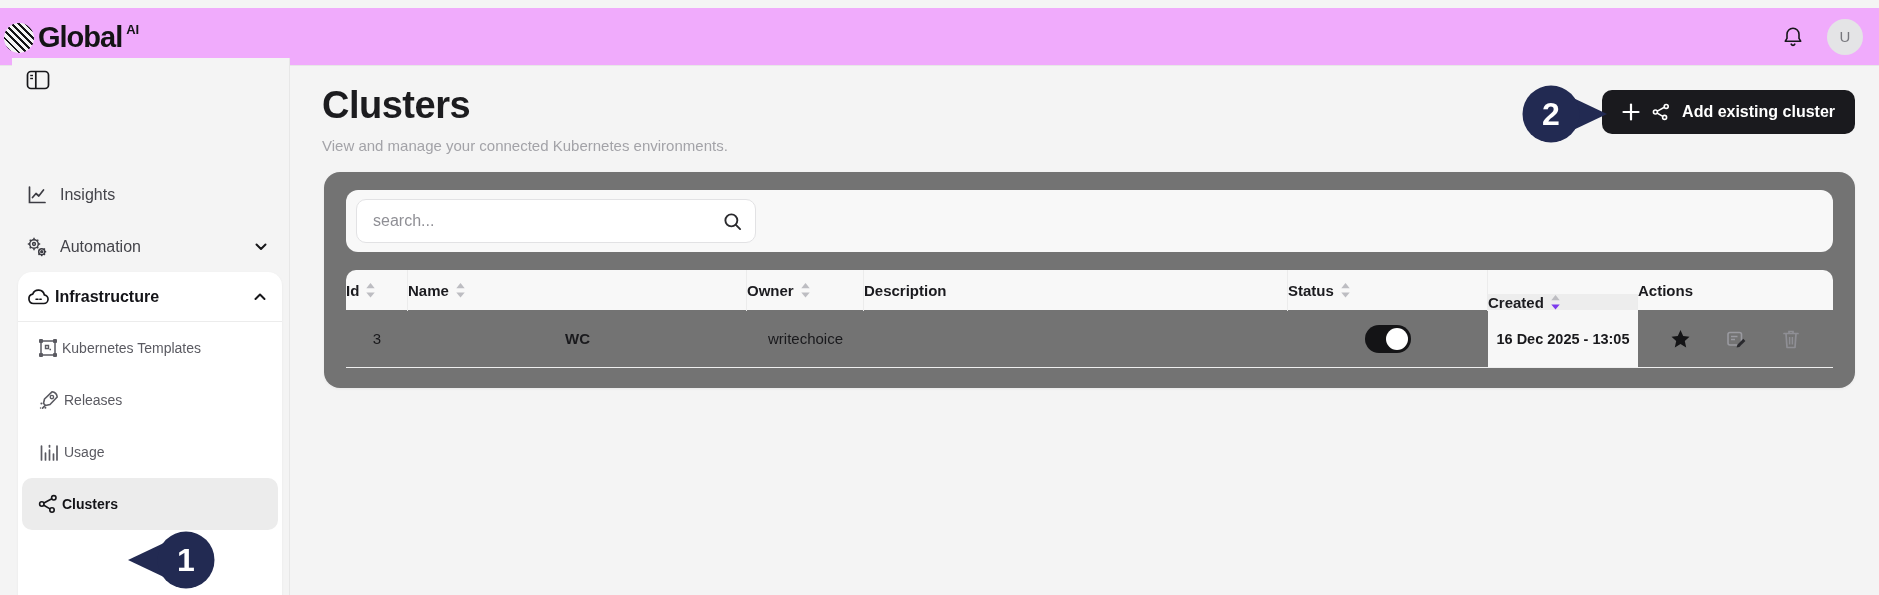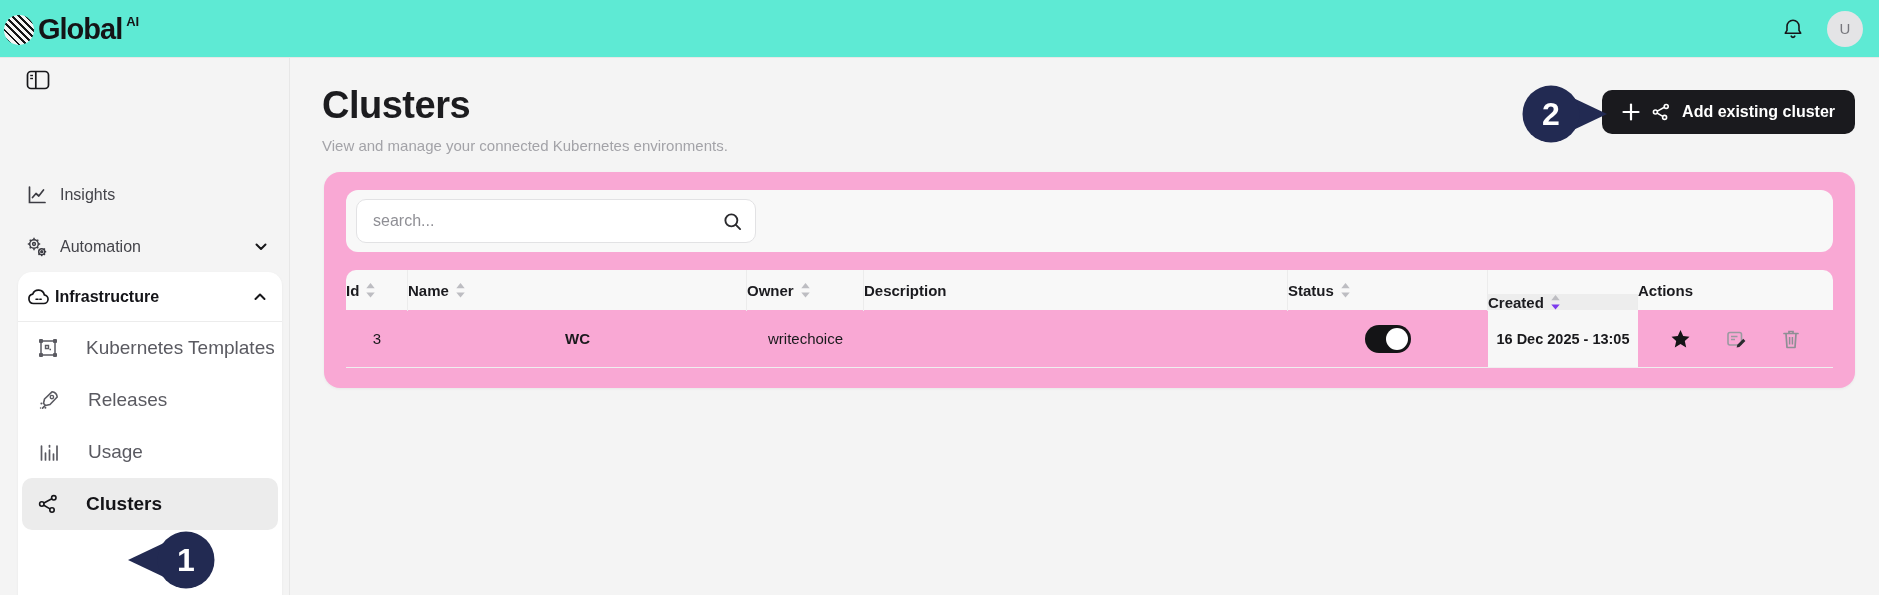--- a/index.html
+++ b/index.html
@@ -5,23 +5,23 @@
   * { margin:0; padding:0; box-sizing:border-box; }
   html,body { width:1879px; height:595px; }
   body {
     position:relative; overflow:hidden;
     background:#f4f4f4;
     font-family:"Liberation Sans", sans-serif;
     color:#1a1a1e;
   }
   
   .topbar {
-    position:absolute; top:0; left:0; width:1879px; height:58px;
+    position:absolute; top:8px; left:0; width:1879px; height:58px;
     display:flex; align-items:center; justify-content:space-between;
-    padding:0 16px 0 4px; background:#5eead4; border-bottom:1px solid #e7e7e7;
+    padding:0 16px 0 4px; background:#f0abfc; border-bottom:1px solid #e7e7e7;
   }
   .brand { display:flex; align-items:flex-start; gap:4px; cursor:pointer; }
   .globe {
     width:30px; height:30px; border-radius:50%; margin-top:2px;
     background:repeating-linear-gradient(45deg,#141416 0 2px,#f4f4f4 2px 5px);
   }
   .brand-name { font-size:29px; font-weight:700; letter-spacing:-1px; color:#141416; line-height:32px; }
   .brand-sup { font-size:13px; font-weight:700; color:#141416; margin-top:1px; }
   .topbar-right { display:flex; align-items:center; gap:22px; }
   .avatar {
@@ -48,43 +48,43 @@
     background:#ffffff; border-radius:14px; box-shadow:0 1px 3px rgba(0,0,0,0.05);
   }
   .group-head {
     height:50px; display:flex; align-items:center; gap:4px;
     padding-left:9px; position:relative; cursor:pointer;
     font-size:16px; font-weight:700; color:#141418;
     border-bottom:1px solid #ececec;
   }
   .group-head .chev { position:absolute; right:16px; display:flex; }
   .sub-item {
-    height:52px; display:flex; align-items:center; gap:28px;
-    padding-left:20px; font-size:19px; color:#5a5a61; cursor:pointer;
+    height:52px; display:flex; align-items:center; gap:4px;
+    padding-left:20px; font-size:14px; color:#5a5a61; cursor:pointer;
   }
   .sub-item.active {
     margin:0 4px; padding-left:16px; background:#ececec;
     border-radius:10px; font-weight:700; color:#141418;
   }
   
   .main { position:absolute; left:278px; top:58px; right:0; bottom:0; }
   .page-head { position:absolute; left:44px; top:26px; }
   .page-title { font-size:38px; font-weight:800; letter-spacing:-0.5px; color:#1c1c1f; }
   .page-sub { margin-top:10px; font-size:15px; color:#a3a3a8; }
   .add-btn {
     position:absolute; right:24px; top:32px; height:44px;
     display:flex; align-items:center; gap:12px; padding:12px 20px;
     background:#1a1a1e; color:#ffffff; border:none; border-radius:10px;
     font-family:"Liberation Sans", sans-serif;
     font-size:16px; font-weight:700; cursor:pointer;
   }
   
   .card {
     position:absolute; left:46px; right:24px; top:114px; height:216px;
-    background:#f9a8d4; border-radius:16px; box-shadow:0 1px 3px rgba(0,0,0,0.05);
+    background:#737373; border-radius:16px; box-shadow:0 1px 3px rgba(0,0,0,0.05);
   }
   .search-strip {
     margin:18px 22px 0 22px; height:62px; background:#f8f8f8;
     border-radius:12px; padding:9px 10px; display:flex; align-items:center;
   }
   .search-box { position:relative; width:400px; height:44px; }
   .search-box input {
     width:100%; height:100%; background:#ffffff;
     border:1px solid #e2e2e4; border-radius:10px;
     padding:0 44px 0 16px; font-size:16px; color:#303036;

